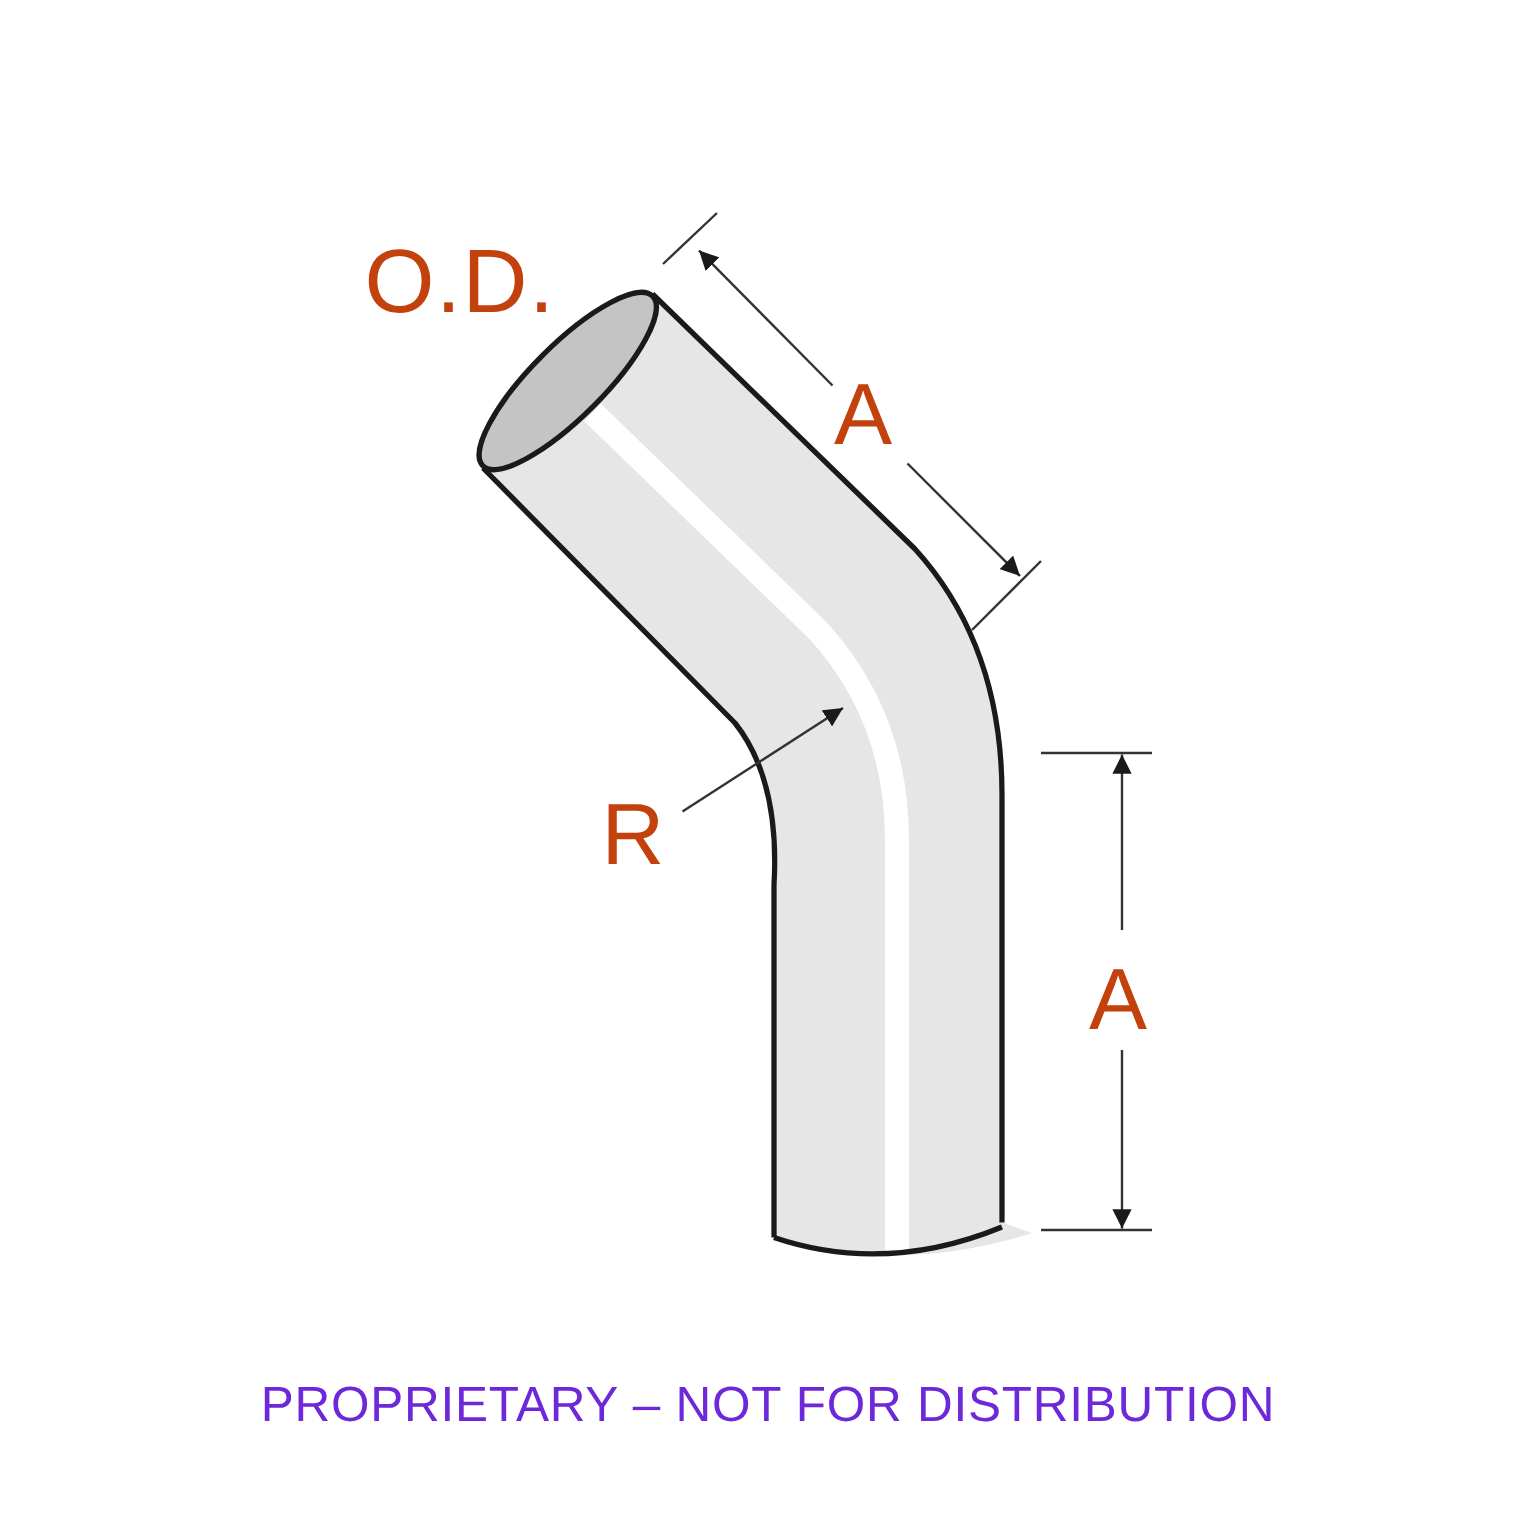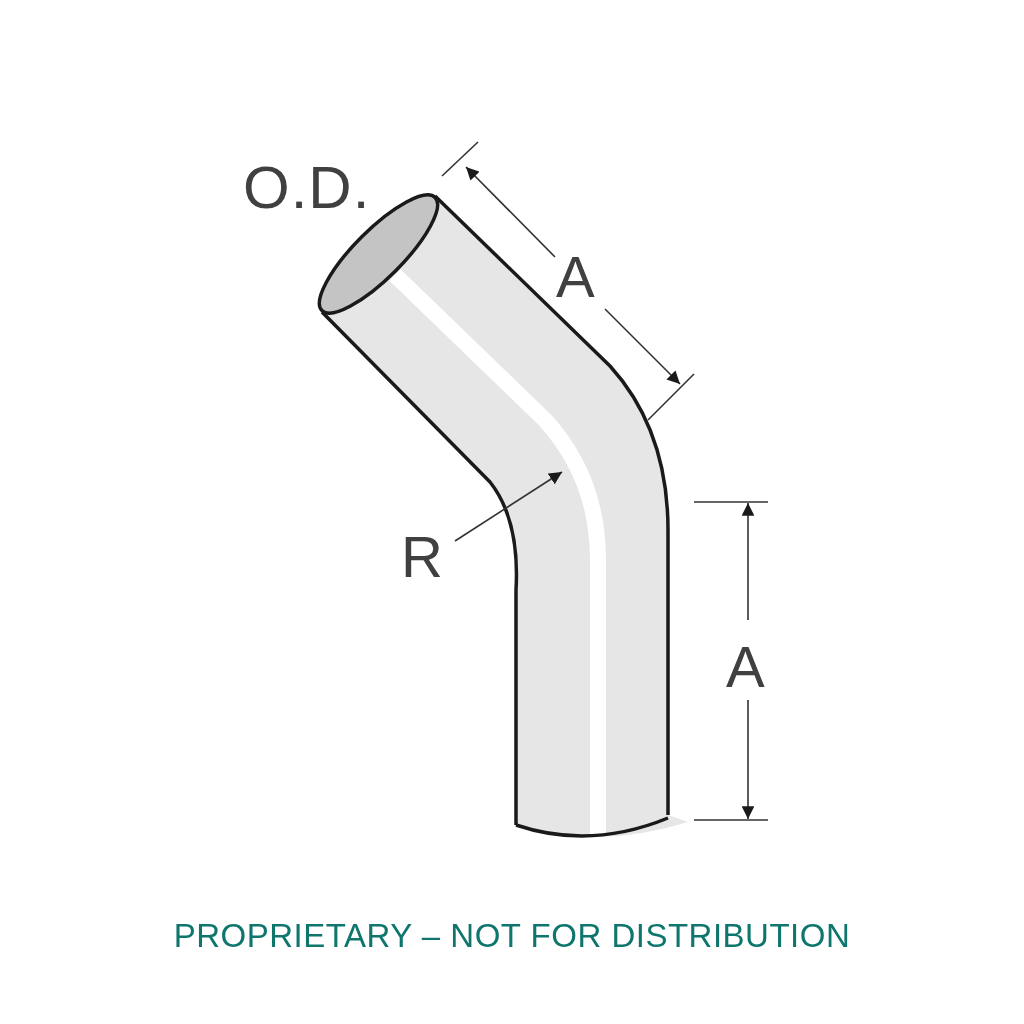--- a/index.html
+++ b/index.html
@@ -17,21 +17,21 @@
     svg.diagram {
       position: absolute;
       left: 0;
       top: 0;
       width: 1024px;
       height: 1024px;
     }
     .label {
       position: absolute;
       font-family: "Liberation Sans", sans-serif;
-      color: #404040;
+      color: #c2410c;
       line-height: 1;
       white-space: nowrap;
     }
     .label-od {
       left: 243px;
       top: 158px;
       font-size: 60px;
       letter-spacing: 1px;
     }
     .label-a-diag {
@@ -50,21 +50,21 @@
       font-size: 58px;
     }
     .watermark {
       position: absolute;
       left: 0;
       width: 1024px;
       top: 917px;
       text-align: center;
       font-family: "Liberation Sans", sans-serif;
       font-size: 33px;
-      color: #0f766e;
+      color: #6d28d9;
       letter-spacing: 0.5px;
     }
   </style>
 </head>
 <body>
 
 <div class="canvas">
   <svg class="diagram" viewBox="0 0 1024 1024">
     <defs>
       <marker id="arrowhead" viewBox="0 0 10 10" refX="10" refY="5" markerWidth="8" markerHeight="8" orient="auto-start-reverse">

